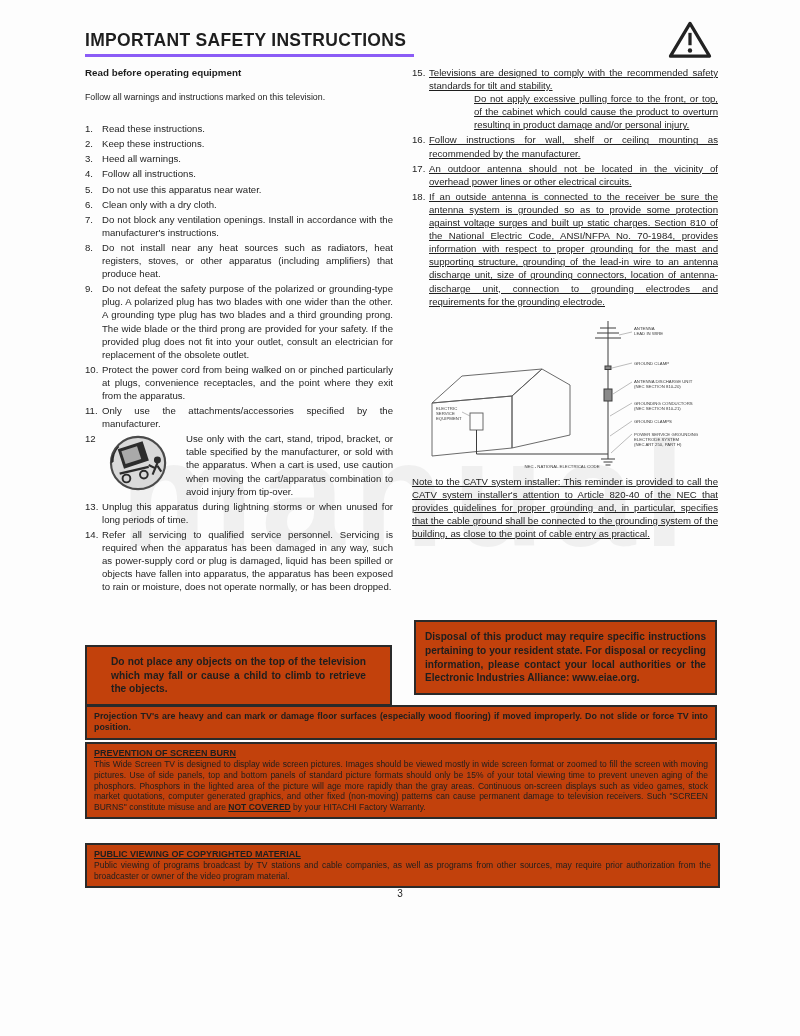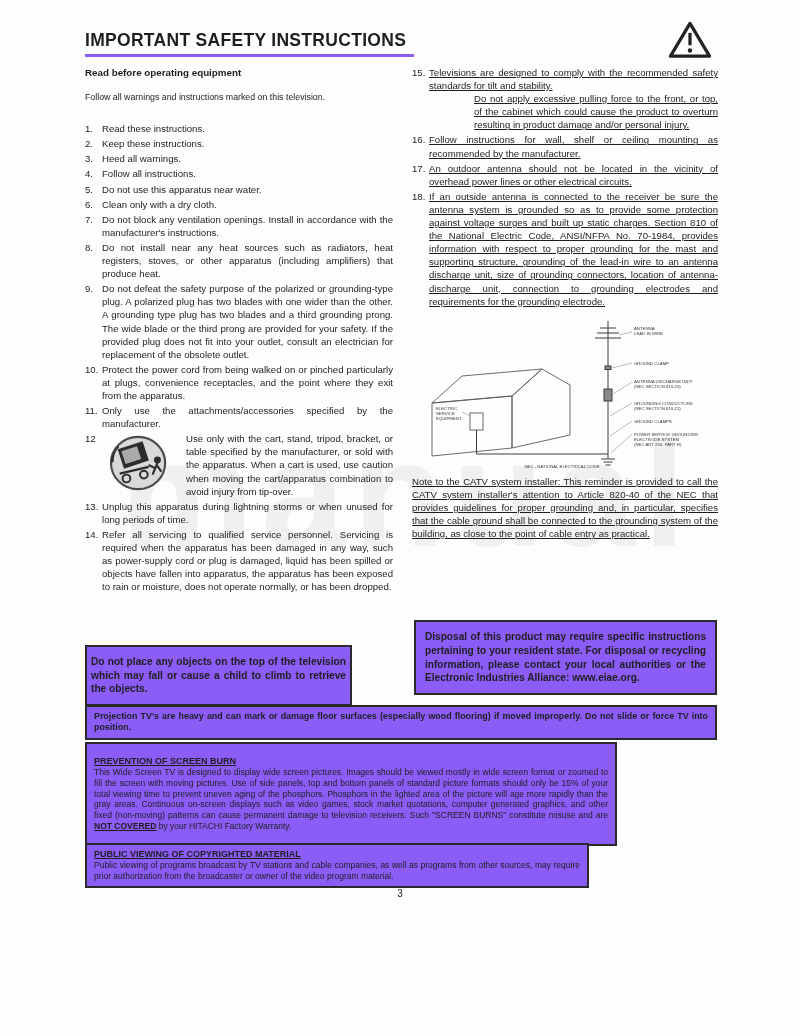--- a/index.html
+++ b/index.html
@@ -30,35 +30,35 @@
   .li .num { position:absolute; left:0; top:0; }
   .txt2 { display:block;margin-left:45px; }
   .li-12 { min-height:64px; }
   .cart-fig { float:left; width:76px; height:60px; margin:1px 8px 2px 0; }
 
   .diagram { margin:5px 0 4px 0; }
   .diagram svg { width:300px; height:158px; display:block; }
   .dlabel { font-size:4.3px; fill:#3a3a3a; font-family:"Liberation Sans","DejaVu Sans",sans-serif; }
   .catv { margin-top:2px; }
 
-  .box { border:2px solid #2a2a2a; background:#8b5cf6; }
+  .box { border:2px solid #2a2a2a; background:#c2410c; }
   .box-left-warning {
-    position:absolute; left:85px; top:645px; width:267px;
-    padding:8px 4px; font-size:10.2px; font-weight:bold; line-height:13.6px; text-align:justify;
+    position:absolute; left:85px; top:645px; width:307px;
+    padding:8px 24px; font-size:10.2px; font-weight:bold; line-height:13.6px; text-align:justify;
   }
   .box-disposal {
     position:absolute; left:414px; top:620px; width:303px;
     padding:8px 9px; font-size:10.1px; font-weight:bold; line-height:13.8px; text-align:justify;
   }
   .box-move {
     position:absolute; left:85px; top:705px; width:632px;
     padding:4px 7px; font-size:8.9px; font-weight:bold; line-height:11.4px; text-align:justify;
   }
-  .box-burn { position:absolute; left:85px; top:742px; width:532px; padding:12px 7px; }
-  .box-public { position:absolute; left:85px; top:843px; width:504px; padding:4px 7px; }
+  .box-burn { position:absolute; left:85px; top:742px; width:632px; padding:4px 7px; }
+  .box-public { position:absolute; left:85px; top:843px; width:635px; padding:4px 7px; }
   .box-heading { font-size:9px; font-weight:bold; text-decoration:underline; margin-bottom:1px; }
   .box-body { font-size:8.5px; line-height:10.8px; text-align:justify; }
   .bold-underline { font-weight:bold; text-decoration:underline; }
 
   .page-number { position:absolute; left:0; top:888px; width:800px; text-align:center; font-size:10px; }
 </style>
 </head>
 <body>
 
 <div class="page">

